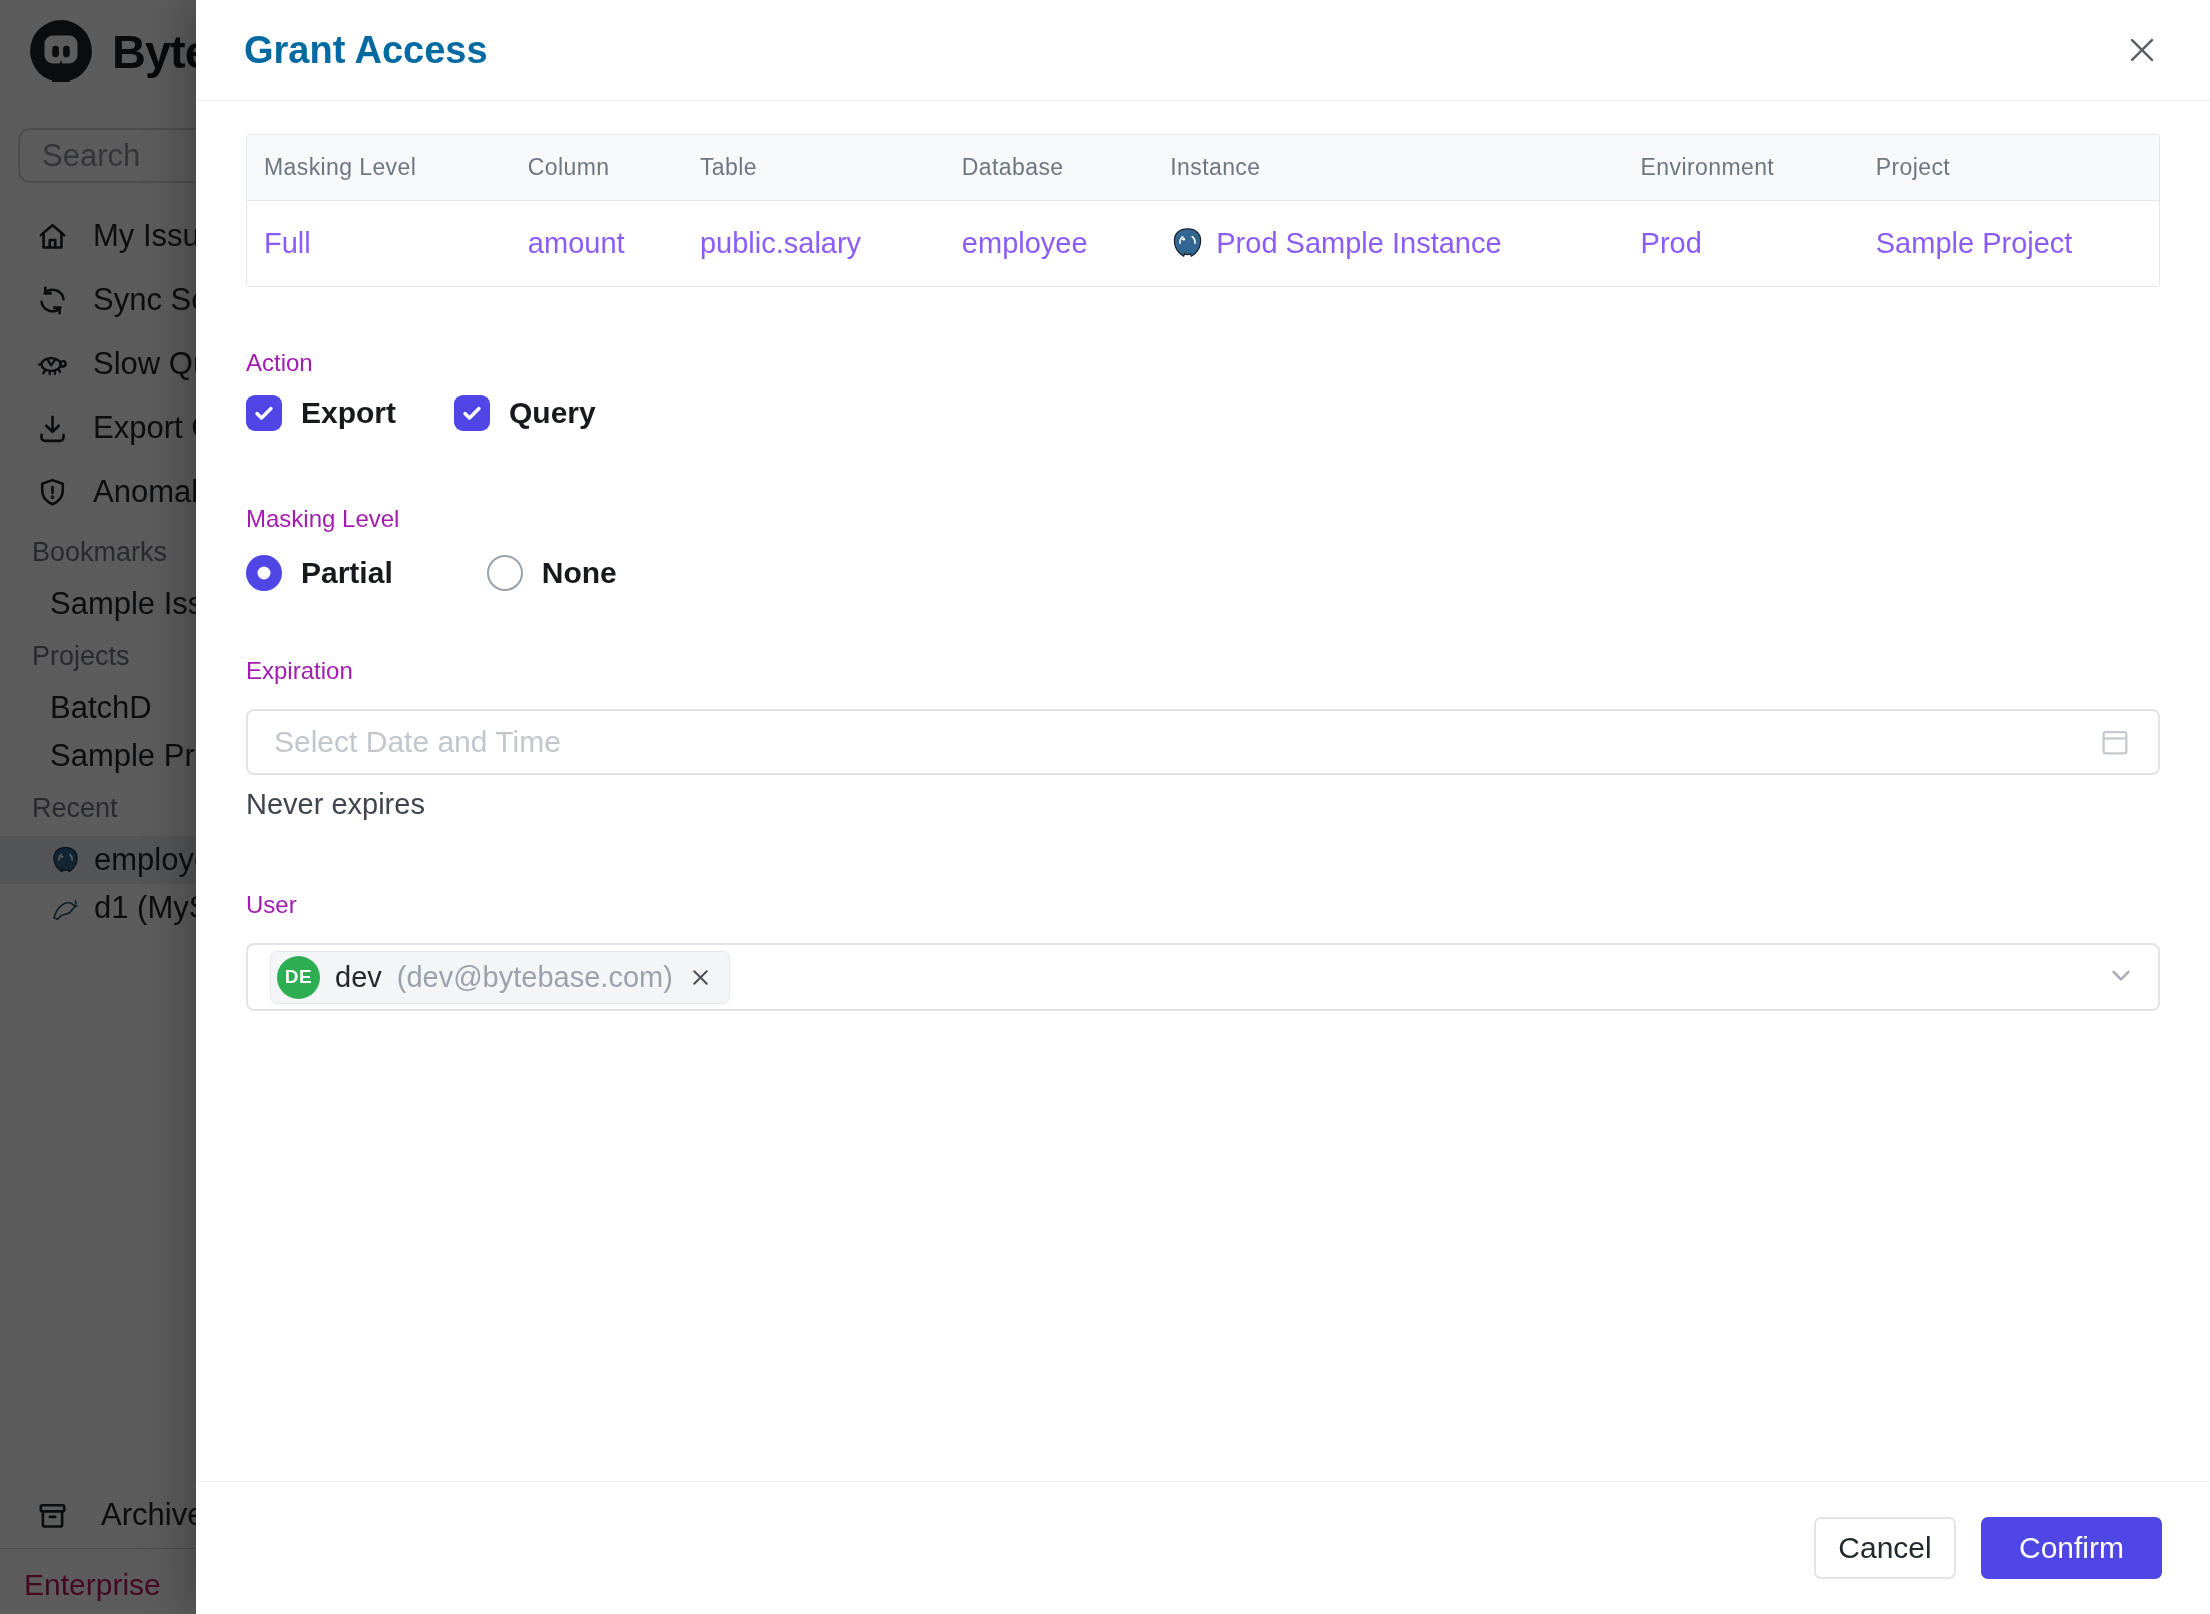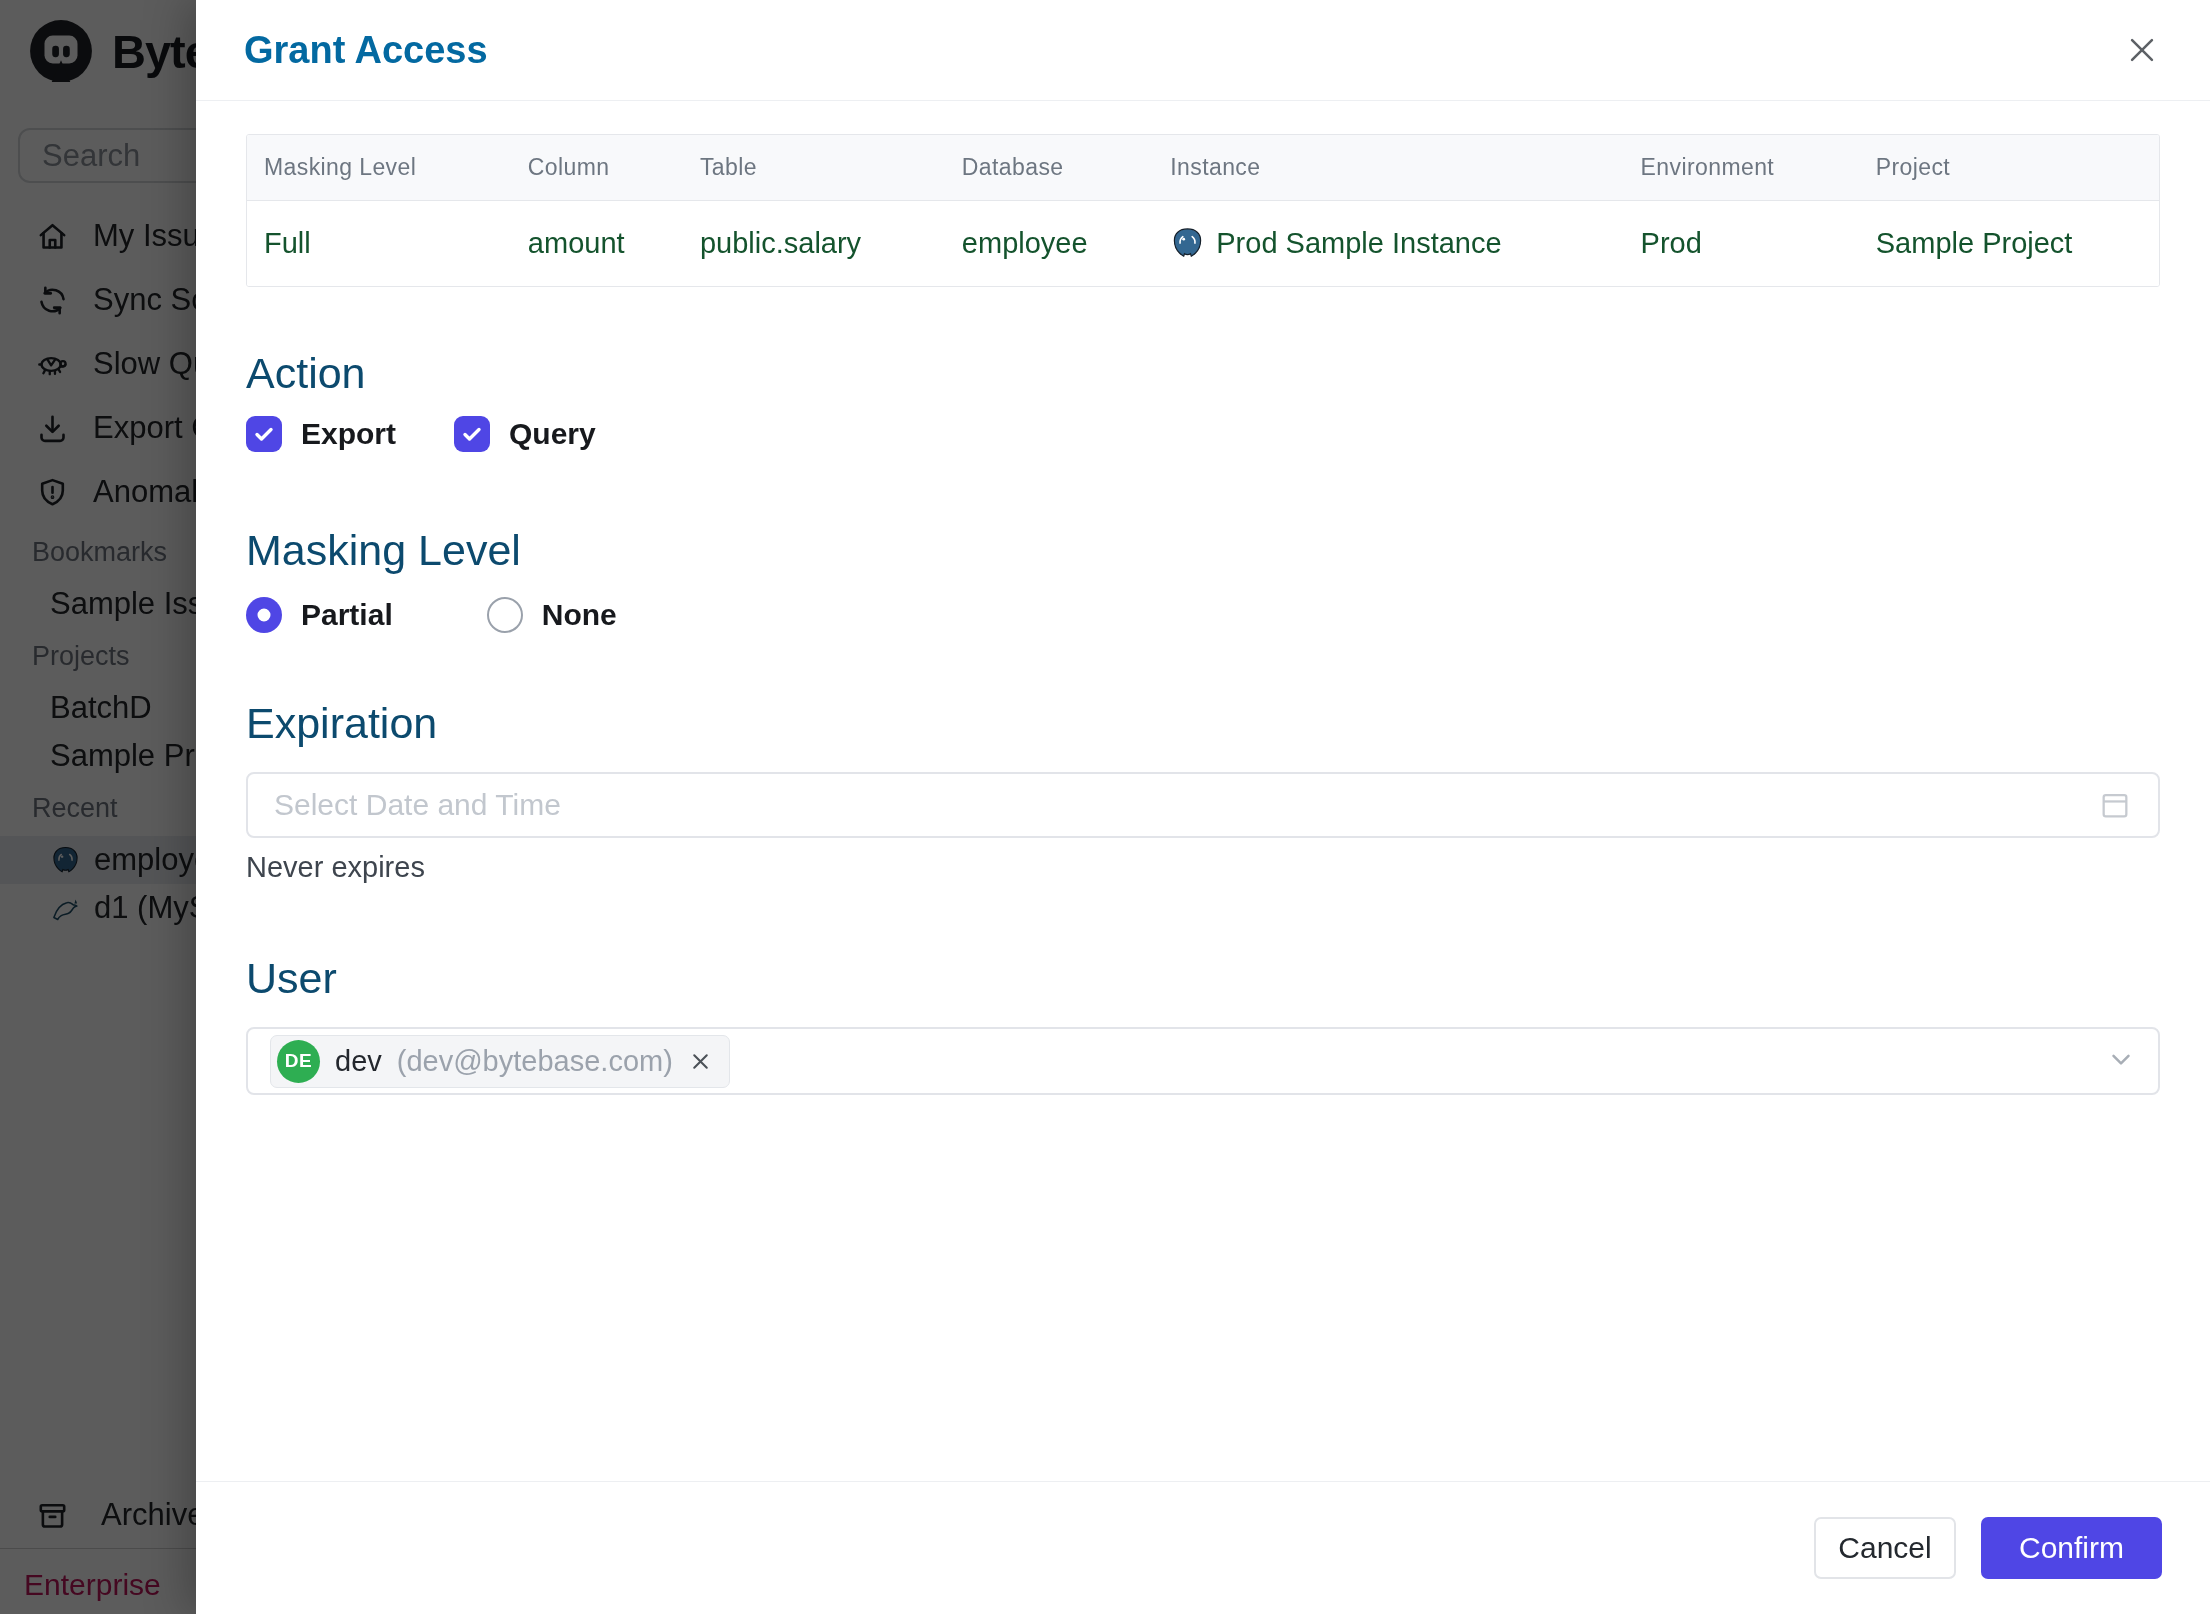--- a/index.html
+++ b/index.html
@@ -54,25 +54,25 @@
 
   .modal-body { position:absolute; top:101px; left:0; right:0; bottom:133px; padding:0 50px; overflow:hidden; }
 
   
   .grant-table { margin-top:33px; border:1px solid #e5e7eb; border-radius:3px; overflow:hidden; }
   .t-head,.t-row { display:grid;
        grid-template-columns:13.8% 9% 13.7% 10.9% 24.6% 12.3% auto; align-items:center; }
   .t-head { background:#f8f9fb; height:66px; border-bottom:1px solid #e5e7eb; }
   .t-head > div { font-size:23px; color:#6d7681; padding-left:17px; letter-spacing:.4px; white-space:nowrap; }
   .t-row { height:85px; background:#fff; }
-  .t-row > div { font-size:29px; color:#14532d; padding-left:17px; white-space:nowrap; }
+  .t-row > div { font-size:29px; color:#8b5cf6; padding-left:17px; white-space:nowrap; }
   .cell-instance { display:flex; align-items:center; gap:11px; }
   .cell-instance svg { width:35px; height:35px; flex:0 0 auto; }
 
-  .sec-heading { margin-top:62px; font-size:43px; color:#0c4a6e; }
+  .sec-heading { margin-top:62px; font-size:24px; color:#a21caf; }
   .sec-heading.mt-lg { margin-top:74px; }
 
   .check-row { margin-top:18px; display:flex; align-items:center; gap:58px; }
   .check-item { display:flex; align-items:center; gap:19px; cursor:pointer; }
   .cb { width:36px; height:36px; border-radius:9px; background:#4f46e5; display:flex;
         align-items:center; justify-content:center; }
   .cb svg { width:24px; height:24px; }
   .check-item .lbl, .radio-item .lbl { font-size:30px; font-weight:600; color:#17191d; }
 
   .radio-row { margin-top:22px; display:flex; align-items:center; gap:94px; }

